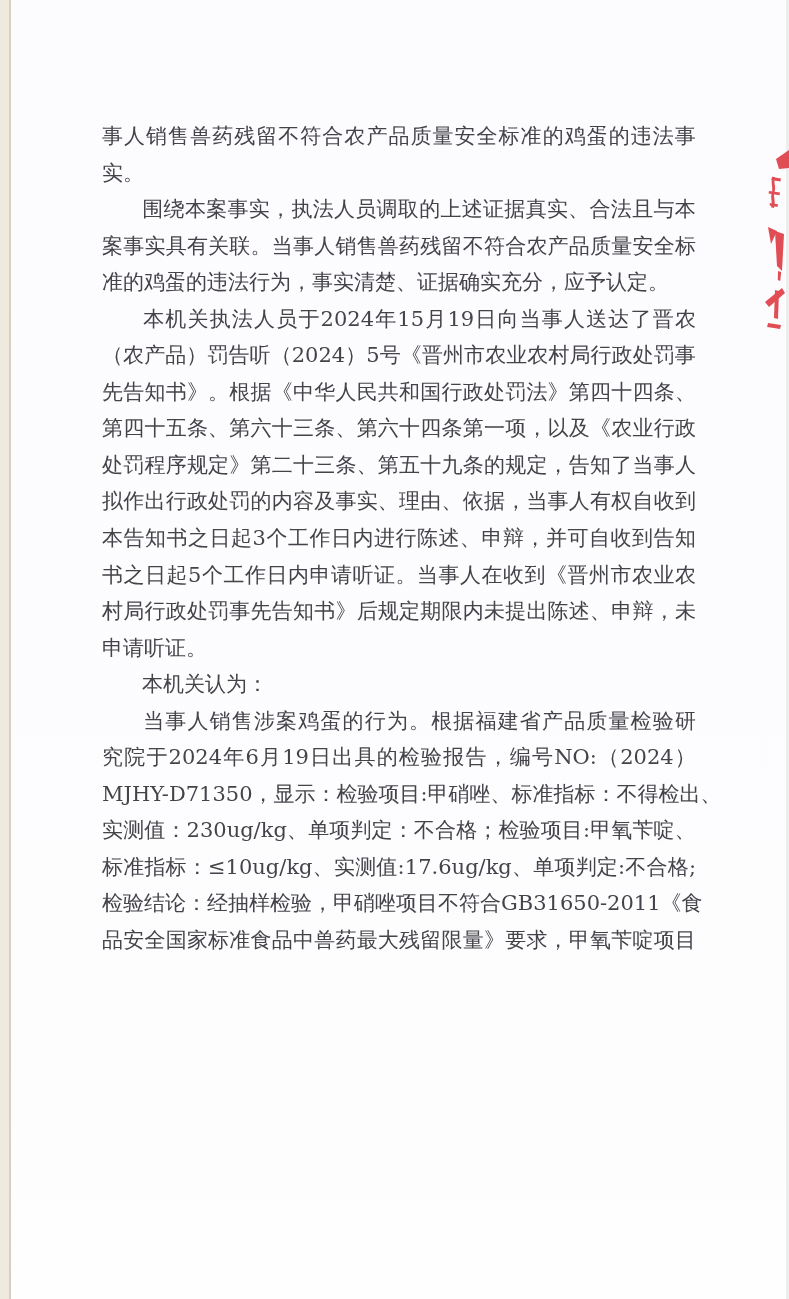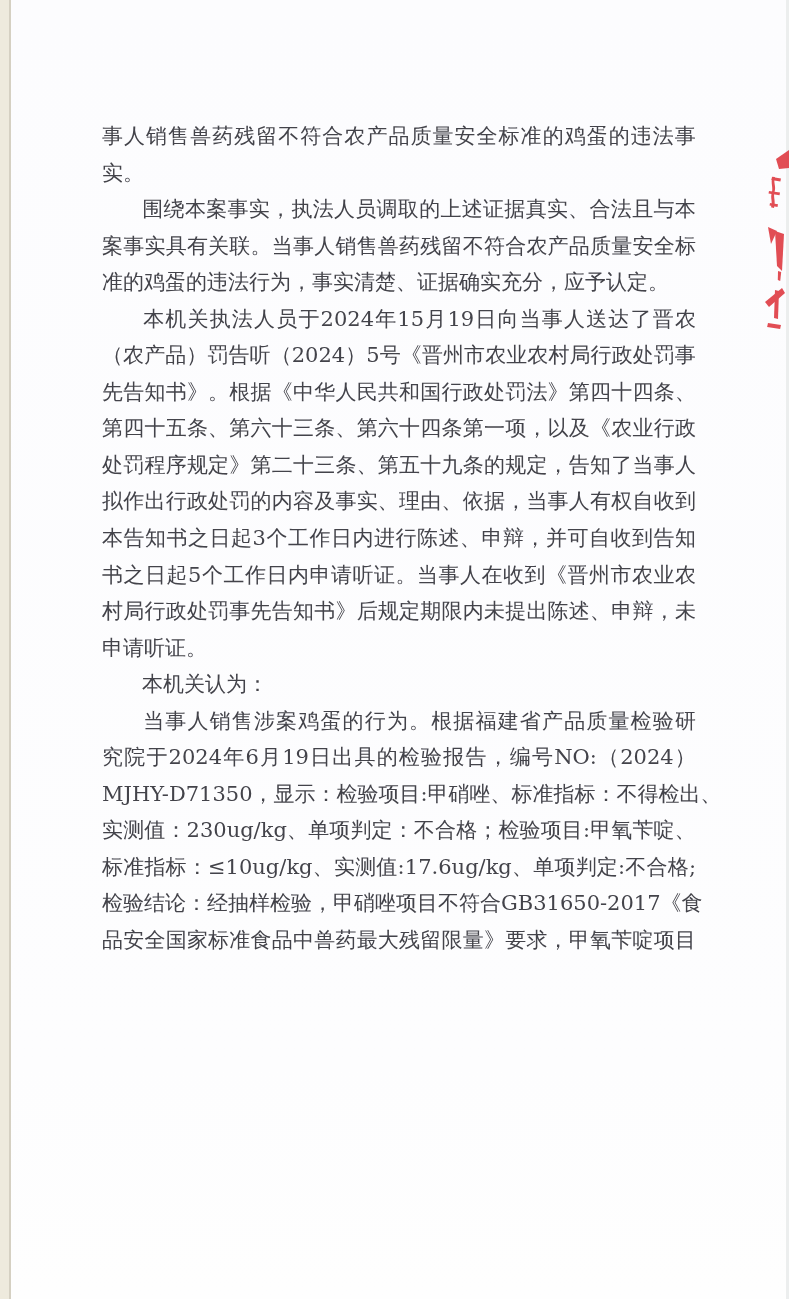--- a/index.html
+++ b/index.html
@@ -597,21 +597,21 @@
         <span>验</span>
         <span>，</span>
         <span>甲</span>
         <span>硝</span>
         <span>唑</span>
         <span>项</span>
         <span>目</span>
         <span>不</span>
         <span>符</span>
         <span>合</span>
-        <span>GB31650-2017</span>
+        <span>GB31650-2011</span>
         <span>《</span>
         <span>食</span>
       </div>
       <div class="line full">
         <span>品</span>
         <span>安</span>
         <span>全</span>
         <span>国</span>
         <span>家</span>
         <span>标</span>

